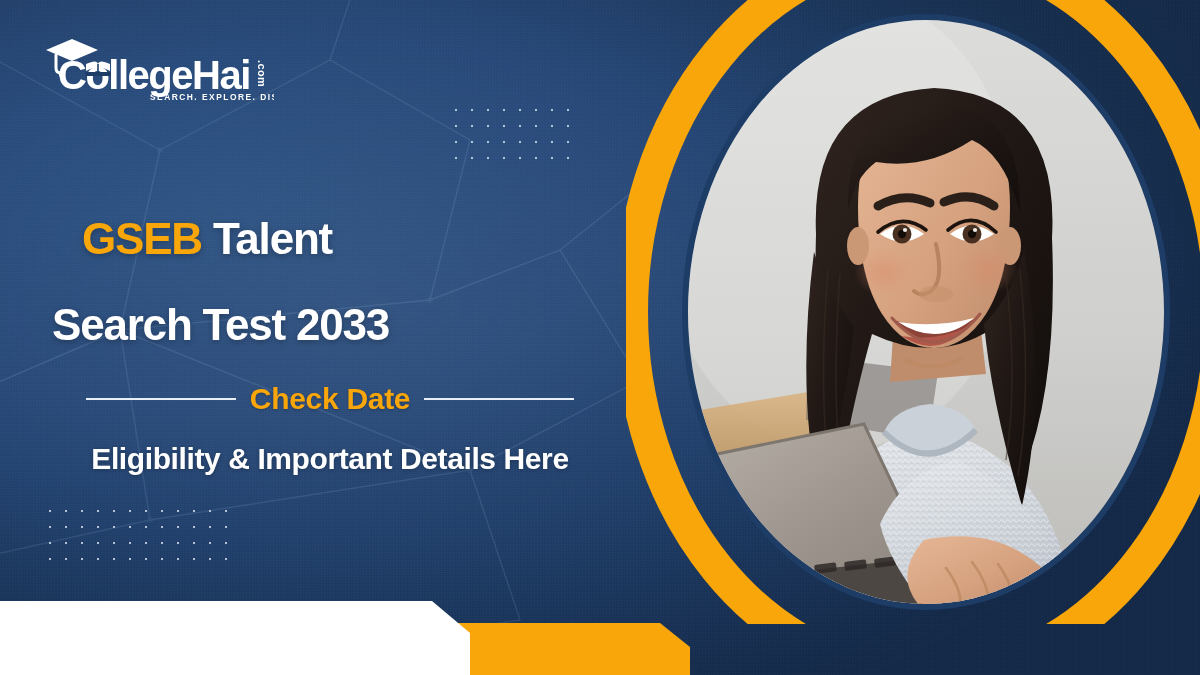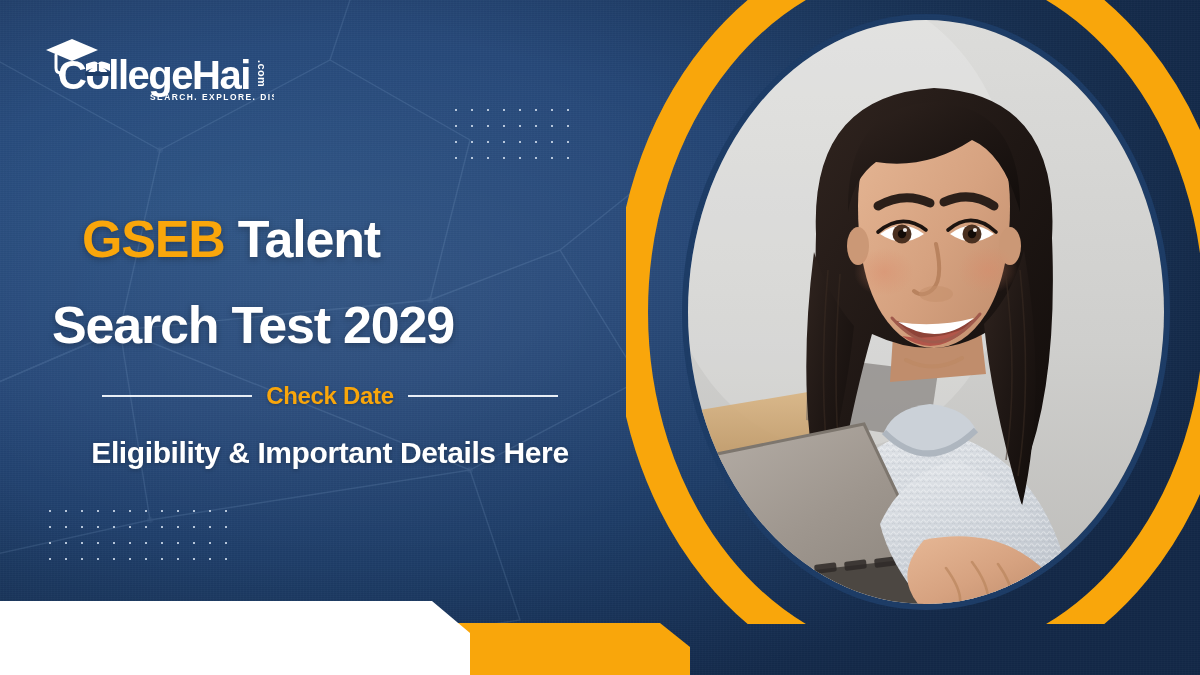--- a/index.html
+++ b/index.html
@@ -56,21 +56,21 @@
   }
   .logo {
     position:absolute; left:42px; top:36px;
     width:232px; height:66px;
   }
   .headline {
     position:absolute; left:82px; top:196px;
     width:580px;
   }
   .headline .line {
-    font-size:52px;
+    font-size:44px;
     line-height:86px;
     font-weight:700;
     letter-spacing:-1.2px;
     color:#ffffff;
     white-space:nowrap;
     text-shadow:0 2px 6px rgba(0,0,0,.28);
   }
   .headline .line.l2 { margin-left:-30px; }
   .accent { color:#f9a60b; }
 
@@ -79,21 +79,21 @@
     width:660px;
     text-align:center;
   }
   .checkrow {
     display:flex; align-items:center; justify-content:center;
     gap:14px;
     padding:0 22px;
   }
   .rule { height:2px; background:#e8eef6; flex:1 1 auto; max-width:150px; }
   .check-date {
-    font-size:24px; font-weight:700; color:#f9a60b;
+    font-size:30px; font-weight:700; color:#f9a60b;
     letter-spacing:-.3px; white-space:nowrap;
     text-shadow:0 1px 3px rgba(0,0,0,.25);
   }
   .subline {
     margin-top:26px;
     font-size:30px; font-weight:600; color:#ffffff;
     letter-spacing:-.4px; white-space:nowrap;
     text-shadow:0 1px 4px rgba(0,0,0,.25);
   }
 
@@ -314,21 +314,21 @@
 
         <text x="108" y="64" font-family="'Liberation Sans', sans-serif" font-size="8.4" font-weight="700" fill="#ffffff" letter-spacing="1.5">SEARCH. EXPLORE. DISCOVER.</text>
       </svg>
       <span class="sr">CollegeHai</span>
       <span class="sr">SEARCH. EXPLORE. DISCOVER.</span>
       <span class="sr">.com</span>
     </div>
 
     <div class="headline">
       <div class="line l1"><span class="accent">GSEB</span><span> Talent</span></div>
-      <div class="line l2">Search Test 2029</div>
+      <div class="line l2">Search Test 2033</div>
     </div>
 
     <div class="subwrap">
       <div class="checkrow">
         <span class="rule"></span>
         <span class="check-date">Check Date</span>
         <span class="rule"></span>
       </div>
       <div class="subline">Eligibility &amp; Important Details Here</div>
     </div>

